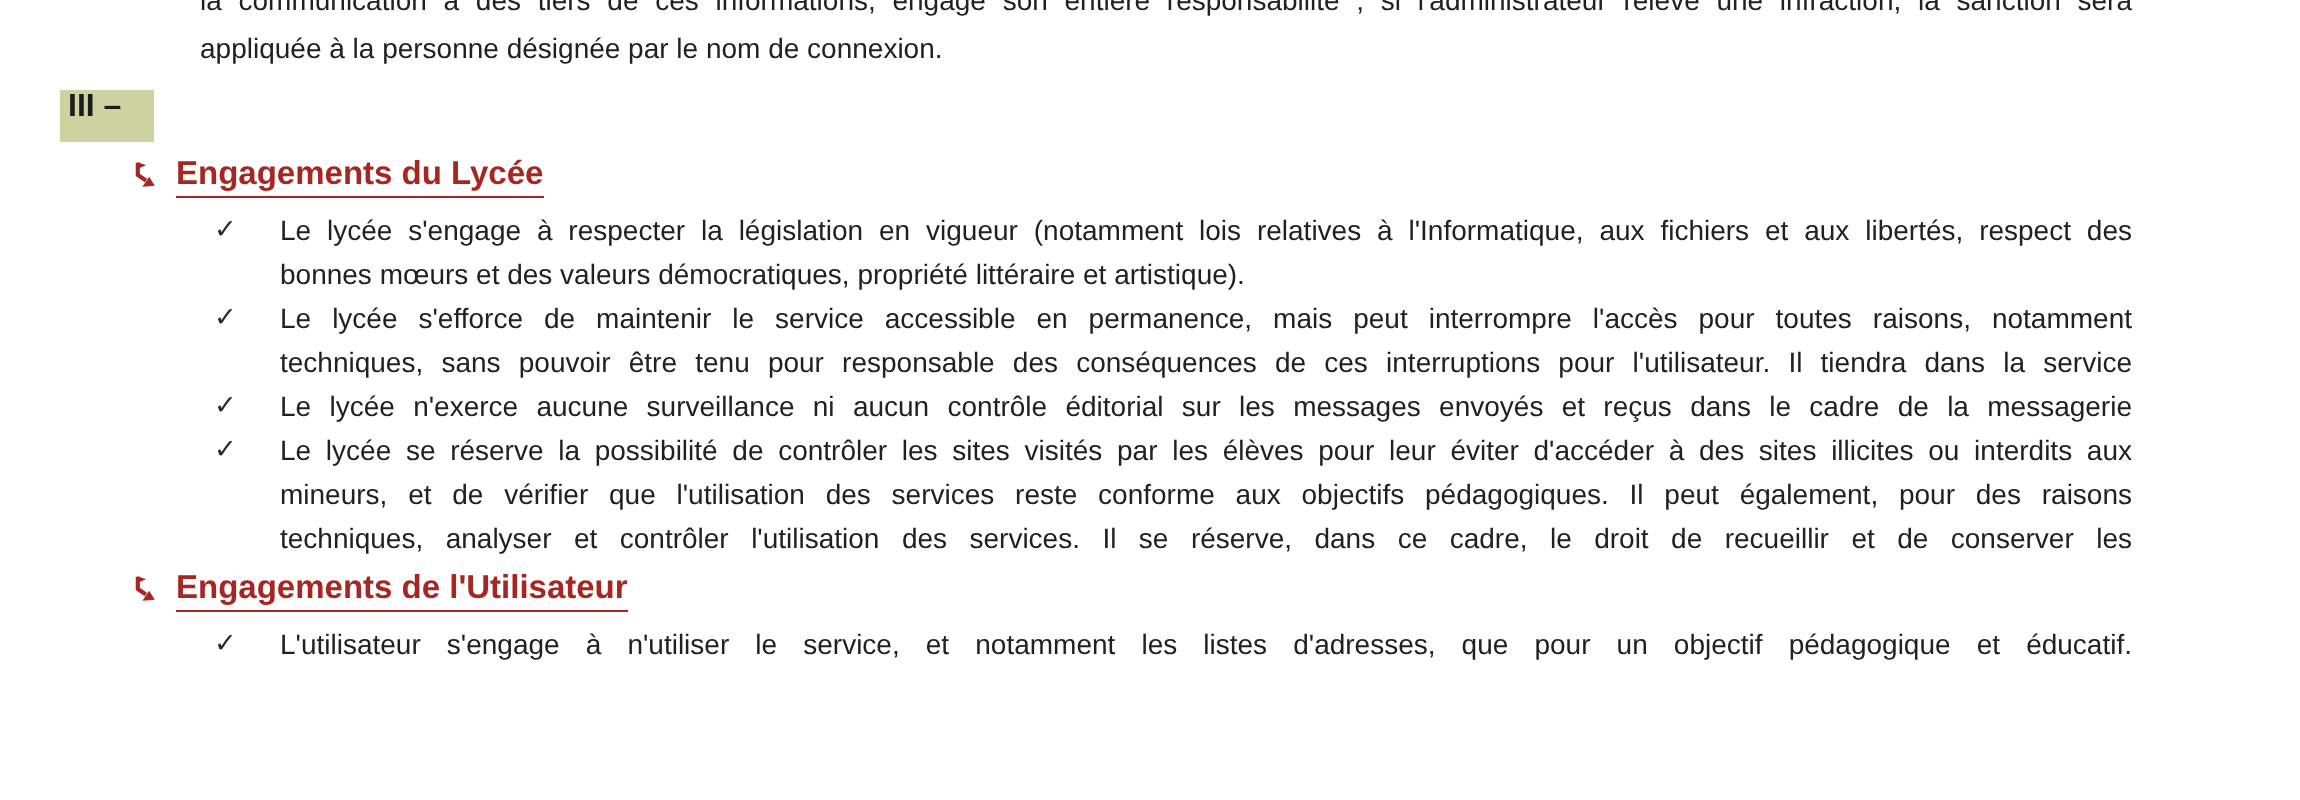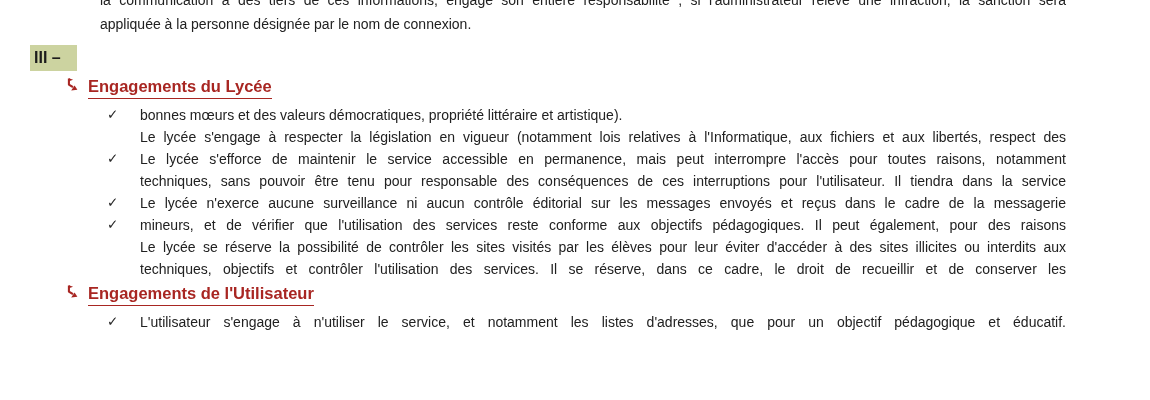--- a/index.html
+++ b/index.html
@@ -26,20 +26,21 @@
   .line.jl { text-align-last:justify; }
   .band {
     position:absolute;
     left:30px; top:45px;
     height:26px;
     display:flex;
     align-items:center;
     gap:7px;
     padding:0 16px 0 4px;
     background:var(--green, #ccd3a0);
+    flex-direction:column;
   }
   .band .prefix {
     font-size:16px;
     font-weight:700;
     color:#1c1c1c;
     white-space:nowrap;
   }
   .band .title {
     font-size:15.5px;
     font-weight:700;
@@ -50,20 +51,21 @@
     padding-bottom:1px;
     white-space:nowrap;
   }
   .content {
     position:absolute;
     left:64px; top:77px;
     width:1002px;
   }
   .subheading {
     display:flex;
+    align-items:center;
     gap:7px;
     height:22px;
     margin-bottom:5px;
   }
   .subheading .txt {
     font-size:16.5px;
     font-weight:700;
     color:var(--red, #a82622);
     border-bottom:1.5px solid var(--red, #a82622);
     padding-bottom:1px;
@@ -105,37 +107,37 @@
   <svg viewBox="0 0 18 18" aria-hidden="true">
     <path d="M5.2 1.5 L5.2 8 L9.5 10.8" fill="none" stroke="currentColor" stroke-width="2.2" stroke-linejoin="round"></path>
     <path d="M5.2 1.2 L9.6 2.8 L5.2 4.6 Z" fill="currentColor"></path>
     <path d="M14.2 13.6 L7.6 14.2 L11.2 8.9 Z" fill="currentColor"></path>
   </svg>
 <span class="txt">Engagements du Lycée</span>
     </div>
     <ul class="bullets">
       <li>
         <span class="check">✓</span>
+        <div class="line jl">Le lycée s'engage à respecter la législation en vigueur (notamment lois relatives à l'Informatique, aux fichiers et aux libertés, respect des</div>
         <div class="line">bonnes mœurs et des valeurs démocratiques, propriété littéraire et artistique).</div>
-        <div class="line jl">Le lycée s'engage à respecter la législation en vigueur (notamment lois relatives à l'Informatique, aux fichiers et aux libertés, respect des</div>
       </li>
       <li>
         <span class="check">✓</span>
         <div class="line jl">Le lycée s'efforce de maintenir le service accessible en permanence, mais peut interrompre l'accès pour toutes raisons, notamment</div>
         <div class="line jl">techniques, sans pouvoir être tenu pour responsable des conséquences de ces interruptions pour l'utilisateur. Il tiendra dans la service</div>
       </li>
       <li>
         <span class="check">✓</span>
         <div class="line jl">Le lycée n'exerce aucune surveillance ni aucun contrôle éditorial sur les messages envoyés et reçus dans le cadre de la messagerie</div>
       </li>
       <li>
         <span class="check">✓</span>
+        <div class="line jl">Le lycée se réserve la possibilité de contrôler les sites visités par les élèves pour leur éviter d'accéder à des sites illicites ou interdits aux</div>
         <div class="line jl">mineurs, et de vérifier que l'utilisation des services reste conforme aux objectifs pédagogiques. Il peut également, pour des raisons</div>
-        <div class="line jl">Le lycée se réserve la possibilité de contrôler les sites visités par les élèves pour leur éviter d'accéder à des sites illicites ou interdits aux</div>
-        <div class="line jl">techniques, objectifs et contrôler l'utilisation des services. Il se réserve, dans ce cadre, le droit de recueillir et de conserver les</div>
+        <div class="line jl">techniques, analyser et contrôler l'utilisation des services. Il se réserve, dans ce cadre, le droit de recueillir et de conserver les</div>
       </li>
     </ul>
     <div class="subheading" style="color: rgb(168, 38, 34);">
   <svg viewBox="0 0 18 18" aria-hidden="true">
     <path d="M5.2 1.5 L5.2 8 L9.5 10.8" fill="none" stroke="currentColor" stroke-width="2.2" stroke-linejoin="round"></path>
     <path d="M5.2 1.2 L9.6 2.8 L5.2 4.6 Z" fill="currentColor"></path>
     <path d="M14.2 13.6 L7.6 14.2 L11.2 8.9 Z" fill="currentColor"></path>
   </svg>
 <span class="txt">Engagements de l'Utilisateur</span>
     </div>

